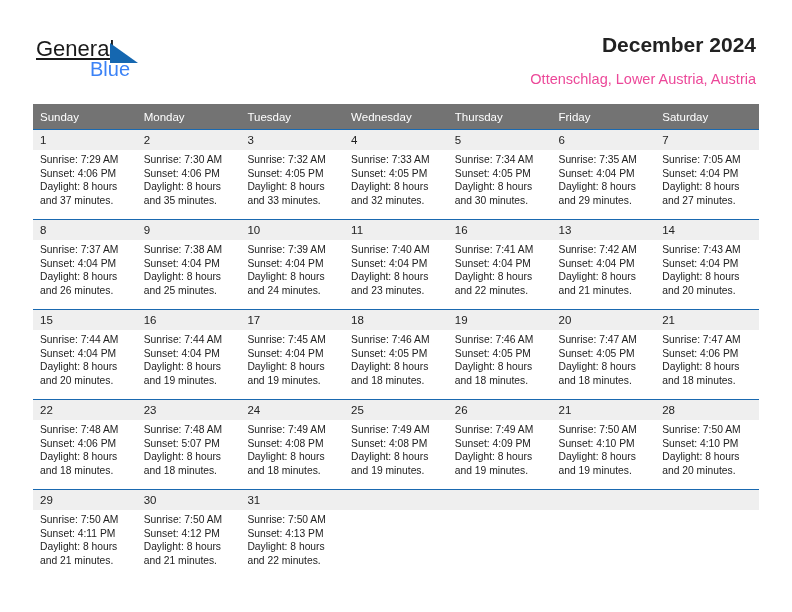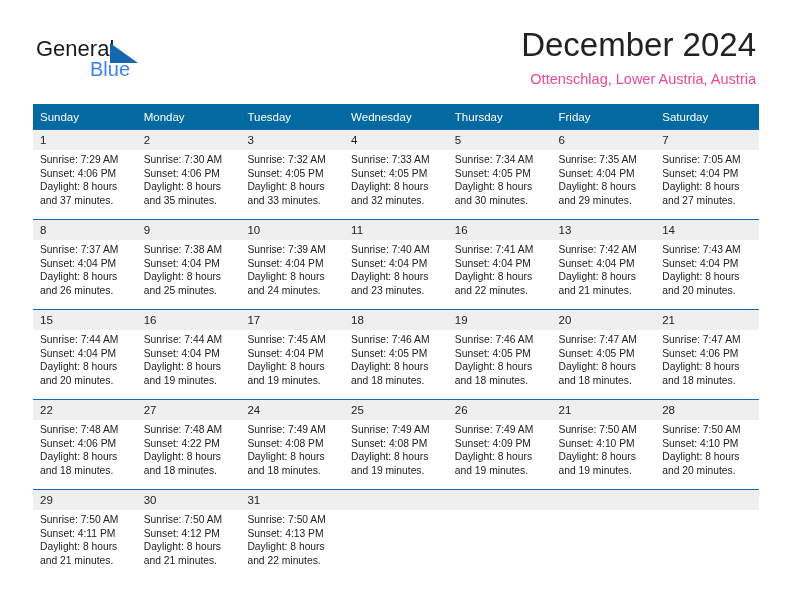--- a/index.html
+++ b/index.html
@@ -37,20 +37,21 @@
     height: 52px;
   }
   .brand-general {
     position: absolute;
     left: 0;
     top: 0;
     font-size: 22px;
     letter-spacing: 0px;
     color: #1a1a1a;
     font-family: "Liberation Sans", sans-serif;
+    text-decoration: underline;
   }
   .brand-tri {
     position: absolute;
     left: 74px;
     top: 7px;
     width: 0;
     height: 0;
     border-left: 28px solid #1567b0;
     border-top: 20px solid transparent;
   }
@@ -63,44 +64,45 @@
     font-family: "Liberation Sans", sans-serif;
   }
 
   .title-block {
     position: absolute;
     right: 36px;
     top: 28px;
     text-align: right;
   }
   .cal-title {
-    font-size: 33px;
+    font-size: 21px;
     color: #222222;
     line-height: 34px;
     white-space: nowrap;
+    font-weight: bold;
   }
   .cal-subtitle {
     margin-top: 8px;
     font-size: 14.5px;
     color: #ec4899;
     line-height: 18px;
     white-space: nowrap;
   }
 
   
   .calendar {
     position: absolute;
     left: 33px;
     top: 104px;
     width: 726px;
     border-collapse: collapse;
     table-layout: fixed;
   }
   .calendar th {
-    background: #0369a1;
+    background: #737373;
     color: #ffffff;
     font-size: 11.5px;
     font-weight: normal;
     text-align: left;
     padding: 6px 0 6px 7px;
     height: 13px;
     border: none;
   }
   .calendar td {
     vertical-align: top;
@@ -422,24 +424,24 @@
               <div class="details">
                 <div>Sunrise: 7:48 AM</div>
                 <div>Sunset: 4:06 PM</div>
                 <div>Daylight: 8 hours</div>
                 <div class="dl2">and 18 minutes.</div>
               </div>
             </div>
           </td>
           <td>
             <div class="cell filled">
-              <div class="daynum">27</div>
+              <div class="daynum">23</div>
               <div class="details">
                 <div>Sunrise: 7:48 AM</div>
-                <div>Sunset: 4:22 PM</div>
+                <div>Sunset: 5:07 PM</div>
                 <div>Daylight: 8 hours</div>
                 <div class="dl2">and 18 minutes.</div>
               </div>
             </div>
           </td>
           <td>
             <div class="cell filled">
               <div class="daynum">24</div>
               <div class="details">
                 <div>Sunrise: 7:49 AM</div>

